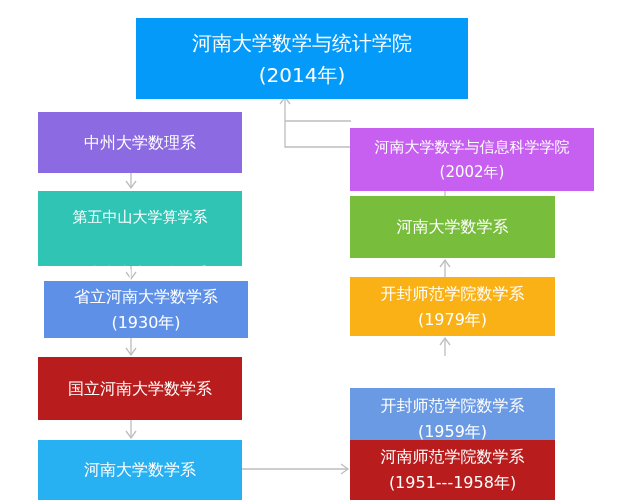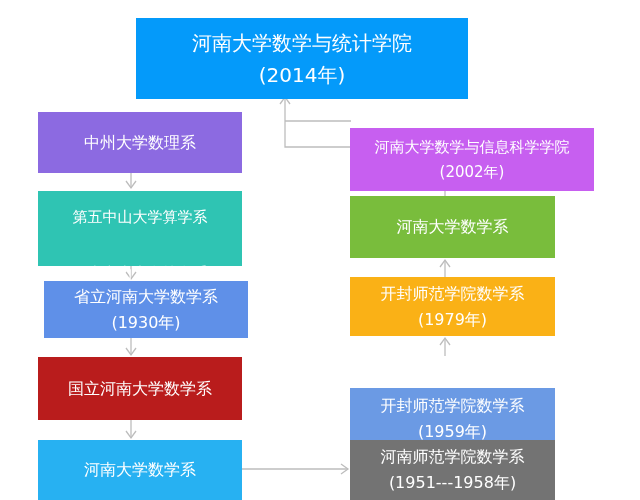--- a/index.html
+++ b/index.html
@@ -96,18 +96,18 @@
   <div class="node n-r3" style="background: rgb(250, 177, 22);">
     <div class="ln">开封师范学院数学系</div>
     <div class="ln">(1979年)</div>
   </div>
 
   <div class="node n-r4" style="background: rgb(107, 154, 228);">
     <div class="ln">开封师范学院数学系</div>
     <div class="ln">(1959年)</div>
   </div>
 
-  <div class="node n-r5" style="background: #737373;">
+  <div class="node n-r5" style="background: #b91c1c;">
     <div class="ln">河南师范学院数学系</div>
     <div class="ln">(1951---1958年)</div>
   </div>
 
 </div>
 
 </body></html>

